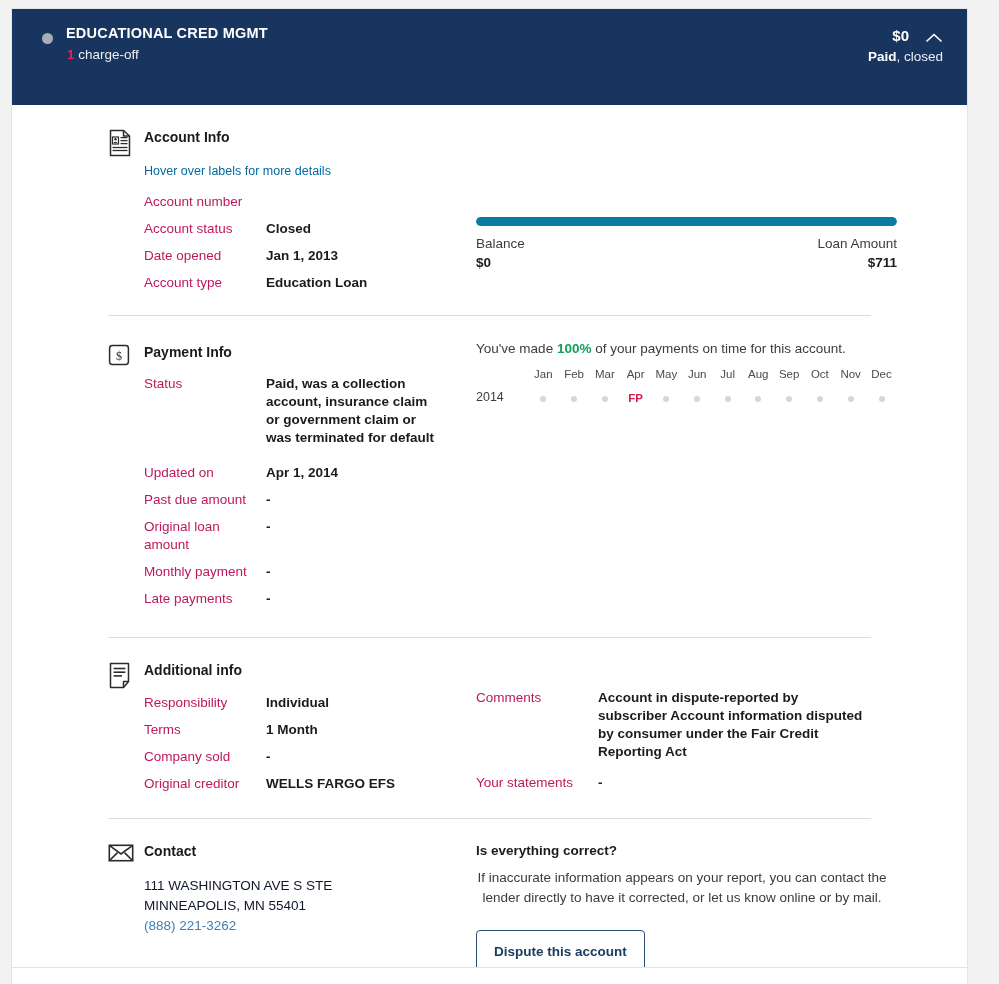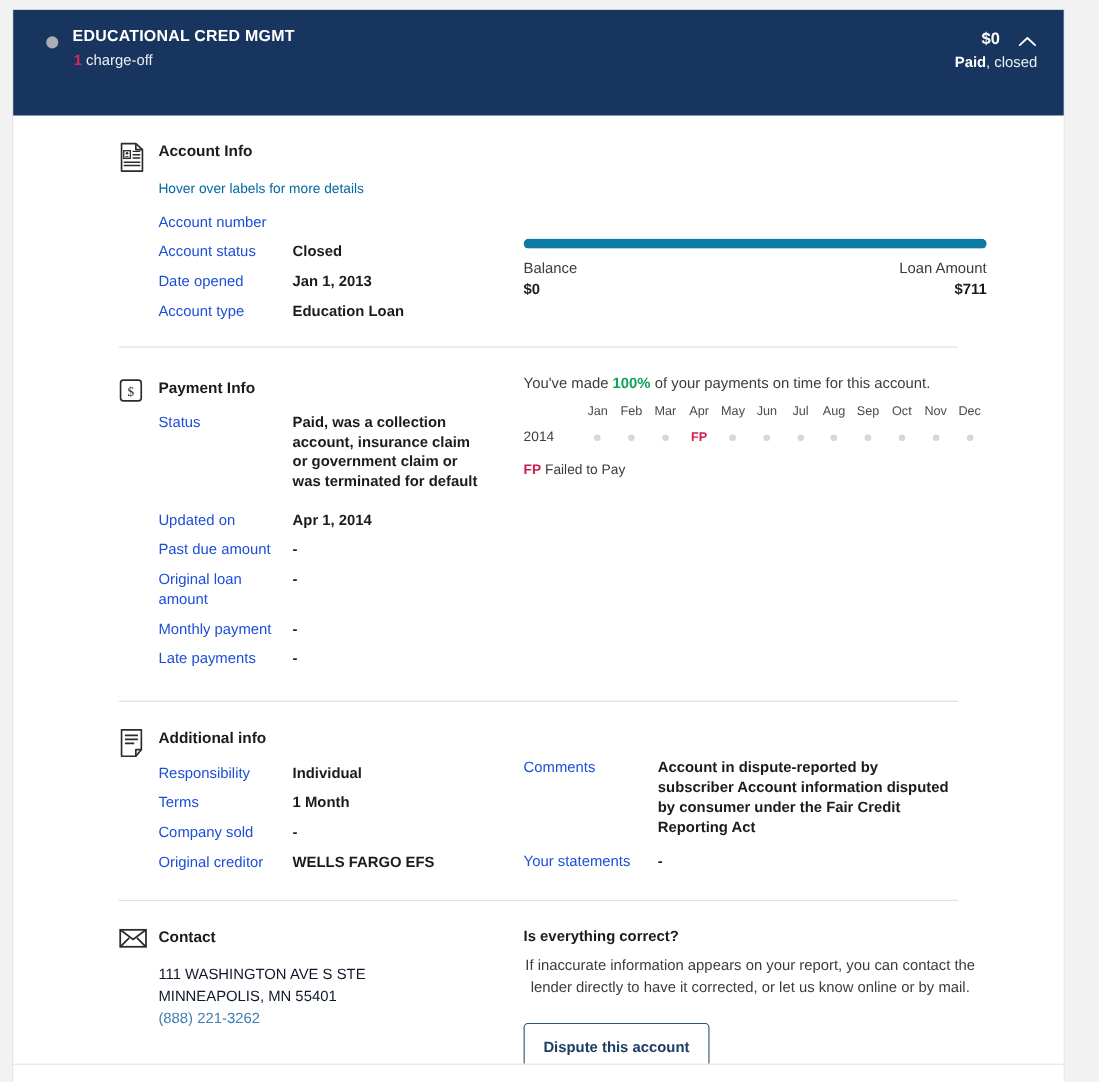--- a/index.html
+++ b/index.html
@@ -127,21 +127,21 @@
   .hint {
     font-size: 12.5px;
     color: #0369a1;
   }
   .row {
     display: flex;
     align-items: flex-start;
   }
   .lbl {
     font-size: 13.5px;
-    color: #1d4ed8;
+    color: #be185d;
     width: 122px;
     flex: 0 0 122px;
     line-height: 18px;
   }
   .val {
     font-size: 13.5px;
     color: #1b1b1b;
     font-weight: bold;
     line-height: 18px;
   }
@@ -384,24 +384,20 @@
                 <td><span class="dot"></span></td>
                 <td><span class="dot"></span></td>
                 <td><span class="dot"></span></td>
                 <td><span class="dot"></span></td>
                 <td><span class="dot"></span></td>
                 <td><span class="dot"></span></td>
               </tr>
             </tbody>
         </table>
 
-        <div class="ph-key">
-          <b style="color: rgb(209, 26, 77);">FP</b>
-          <span>Failed to Pay</span>
-        </div>
       </div>
     </div>
 
     <div style="position:relative; height:1px;">
       <div class="divider"></div>
     </div>
 
     <div class="section" style="height:180px;">
       <div class="colL" style="top:24px; width:340px;">
         <div style="position:relative; height:26px;">

